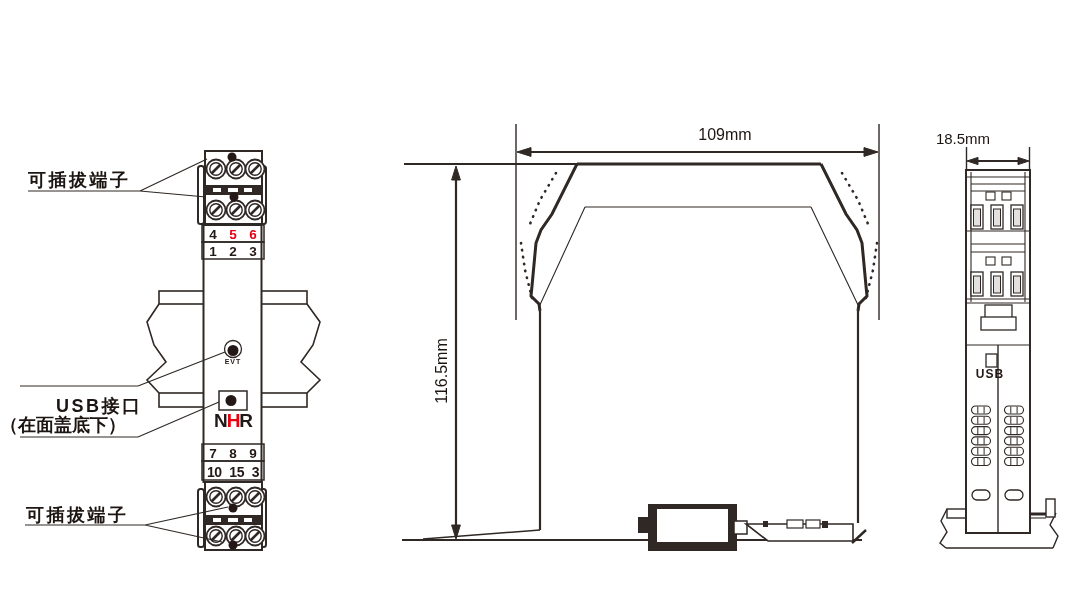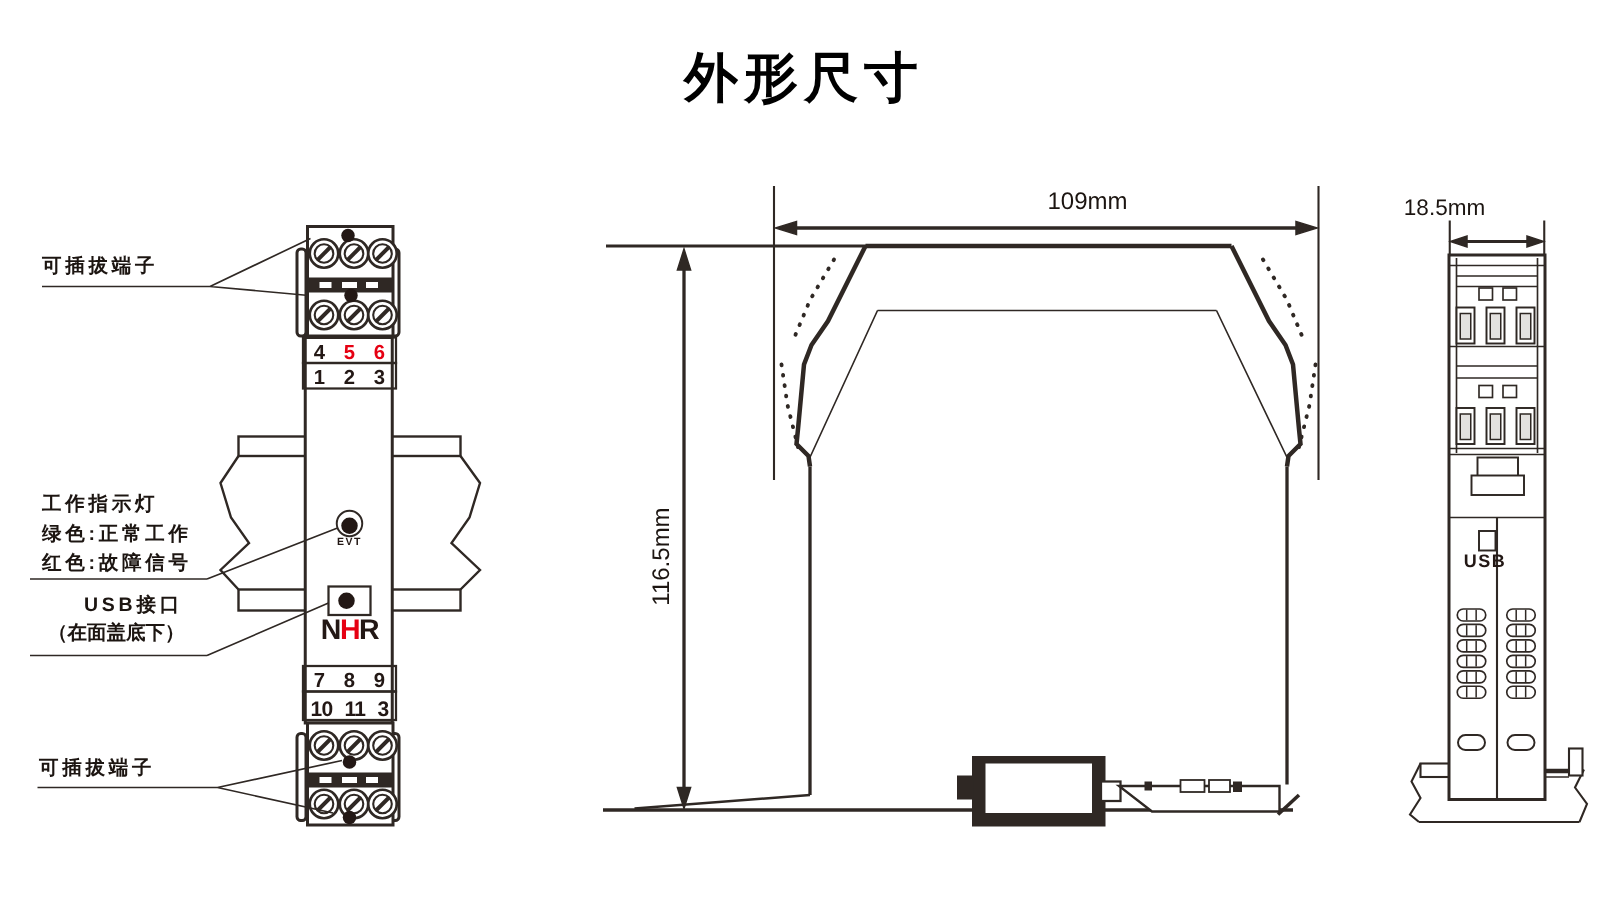--- a/index.html
+++ b/index.html
@@ -2,25 +2,25 @@
 <html><head>
 <meta charset="utf-8">
 <style>
   html,body{margin:0;padding:0;background:#fff;}
   .canvas{position:relative;width:1080px;height:607px;background:#ffffff;overflow:hidden;
           font-family:"Liberation Sans","DejaVu Sans",sans-serif;color:#1c1511;}
   svg{position:absolute;left:0;top:0;}
   .txt{position:absolute;white-space:nowrap;}
   .title{left:413px;top:28px;width:246px;text-align:center;font-size:36px;font-weight:bold;
          letter-spacing:4px;color:#000;}
-  .cn{font-size:13px;font-weight:bold;letter-spacing:2.5px;color:#1c1511;}
+  .cn{font-size:18px;font-weight:bold;letter-spacing:2.5px;color:#1c1511;}
   .lbl-top-terminal{left:28px;top:168px;}
   .ind-lines{left:28px;top:326px;line-height:19.5px;}
   .usb-l1{left:56px;top:394px;}
-  .usb-l2{left:32px;top:413px;letter-spacing:0;}
+  .usb-l2{left:0;top:413px;letter-spacing:0;}
   .lbl-bottom-terminal{left:26px;top:503px;}
   .numrow{position:absolute;left:203px;width:60px;display:flex;justify-content:space-around;
           font-weight:bold;font-size:13.5px;color:#231815;}
   .numrow span{display:block;}
   .r1{top:227px;} .r2{top:244px;} .r3{top:446px;}
   .r4{top:464px;font-size:14px;letter-spacing:-0.5px;}
   .red{color:#e60012;}
   .evt{left:219px;top:358px;width:28px;text-align:center;font-size:7px;font-weight:bold;
        letter-spacing:1px;color:#231815;}
   .nhr{left:203px;top:410px;width:60px;text-align:center;font-size:19px;font-weight:900;
@@ -238,29 +238,23 @@
         <use href="#vent" x="1004.5" y="436.9"></use>
             <use href="#vent" x="1004.5" y="447.2"></use>
             <use href="#vent" x="1004.5" y="457.5"></use>
       </g>
       <rect x="972" y="490" width="18" height="10" rx="5" fill="#fff" stroke="#2f2824" stroke-width="1.3"></rect>
       <rect x="1005" y="490" width="18" height="10" rx="5" fill="#fff" stroke="#2f2824" stroke-width="1.3"></rect>
     </g>
   </g>
 </svg>
 
-<div class="txt title">外形尺寸</div>
 
 <div class="txt cn lbl-top-terminal">可插拔端子</div>
 
-<div class="txt cn ind-lines">
-  <div>工作指示灯</div>
-  <div>绿色:正常工作</div>
-  <div>红色:故障信号</div>
-</div>
 
 <div class="txt cn usb-l1">USB接口</div>
 <div class="txt cn usb-l2">（在面盖底下）</div>
 
 <div class="txt cn lbl-bottom-terminal">可插拔端子</div>
 
 <div class="numrow r1">
   <span>4</span>
   <span class="red">5</span>
   <span class="red">6</span>
@@ -270,21 +264,21 @@
   <span>2</span>
   <span>3</span>
 </div>
 <div class="numrow r3">
   <span>7</span>
   <span>8</span>
   <span>9</span>
 </div>
 <div class="numrow r4">
   <span>10</span>
-  <span>11</span>
+  <span>15</span>
   <span>3</span>
 </div>
 
 <div class="txt evt">EVT</div>
 
 <div class="txt nhr"><span>N</span><span class="red">H</span><span>R</span></div>
 
 <div class="txt dim dim109">109mm</div>
 <div class="txt dim dim116">116.5mm</div>
 <div class="txt dim dim185">18.5mm</div>

